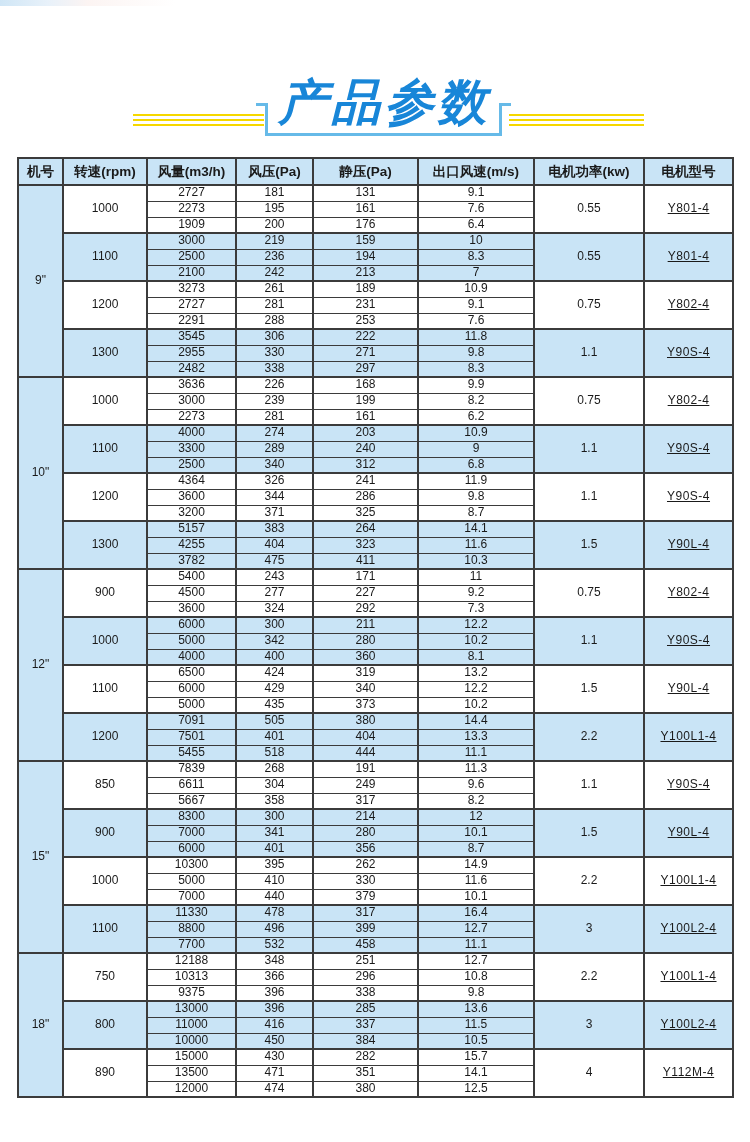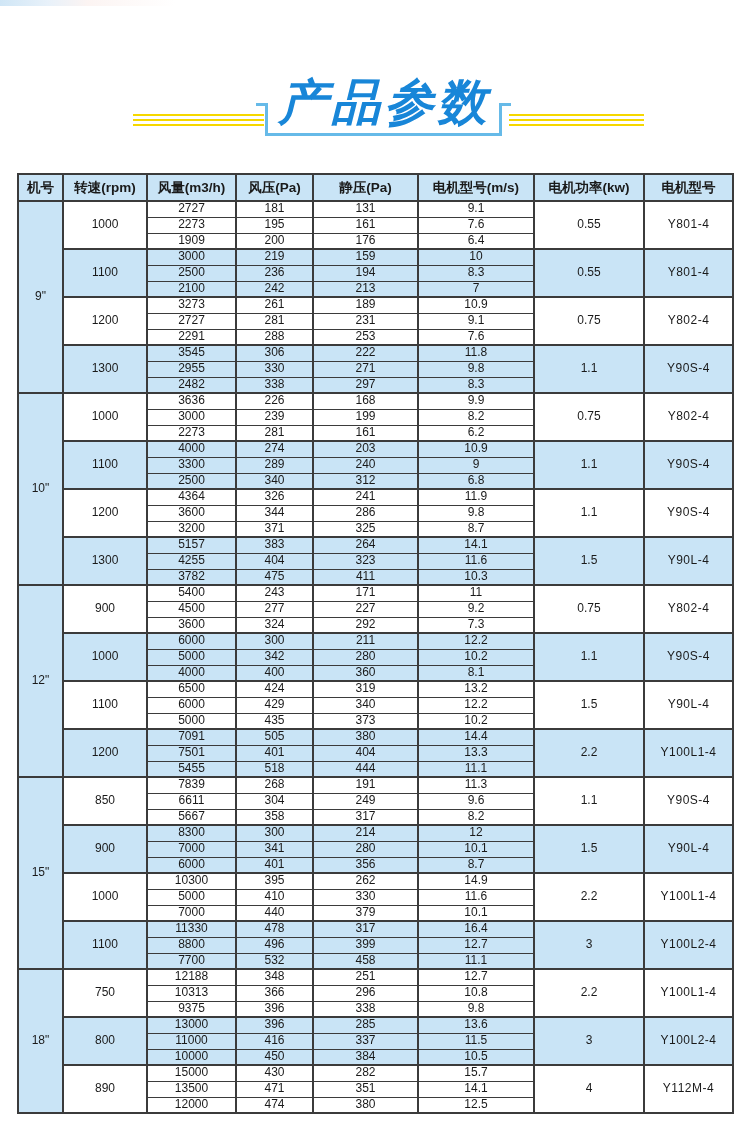--- a/index.html
+++ b/index.html
@@ -46,21 +46,21 @@
   .page-title {
     position: absolute; left: 0; top: 76px; width: 737px;
     text-align: center;
     font-size: 49px; font-weight: 900; letter-spacing: 4px;
     color: #1886d8; line-height: 1.1;
     font-family: "DejaVu Sans", "Liberation Sans", sans-serif;
   }
 
   
   .spec-table {
-    position: absolute; left: 17px; top: 173px;
+    position: absolute; left: 17px; top: 157px;
     width: 715px; table-layout: fixed;
     border-collapse: collapse;
     border: 2px solid #3b3b3b;
   }
   .spec-table th, .spec-table td {
     border: 1px solid #3b3b3b;
     border-left-width: 2px; border-right-width: 2px;
     padding: 0; margin: 0;
     text-align: center; vertical-align: middle;
     color: #1a1a1a; line-height: 1.15;
@@ -70,21 +70,21 @@
   .spec-table th {
     background: #c9e4f6;
     font-size: 13.5px; font-weight: 700;
     border-top-width: 2px; border-bottom-width: 2px;
   }
   .spec-table tbody tr { height: 16px; }
   .spec-table td { font-size: 12px; }
   .spec-table td.grp-top { border-top-width: 2px; }
   .c-machine { background: #c9e4f6; font-size: 12.5px; }
   .c-rpm, .c-power { font-size: 13px; }
-  .c-model { font-size: 13px; letter-spacing: .5px; }
+  .c-model { font-size: 13px; letter-spacing: .5px; text-decoration: underline; }
   .bg-b { background: #c9e4f6; }
 </style>
 </head>
 <body>
 
 <div class="page">
 
   <div class="top-artifact"></div>
 
   <div class="title-banner">
@@ -105,21 +105,21 @@
         <col style="width:110px">
         <col style="width:89px">
     </colgroup>
     <thead>
       <tr>
         <th>机号</th>
         <th>转速(rpm)</th>
         <th>风量(m3/h)</th>
         <th>风压(Pa)</th>
         <th>静压(Pa)</th>
-        <th>电机型号(m/s)</th>
+        <th>出口风速(m/s)</th>
         <th>电机功率(kw)</th>
         <th>电机型号</th>
       </tr>
     </thead>
     <tbody>
         <tr>
           <td class="c-machine grp-top" rowspan="12">9"</td>
           <td class="c-rpm grp-top" rowspan="3">1000</td>
           <td class="c-flow grp-top">2727</td>
           <td class="c-press grp-top">181</td>

